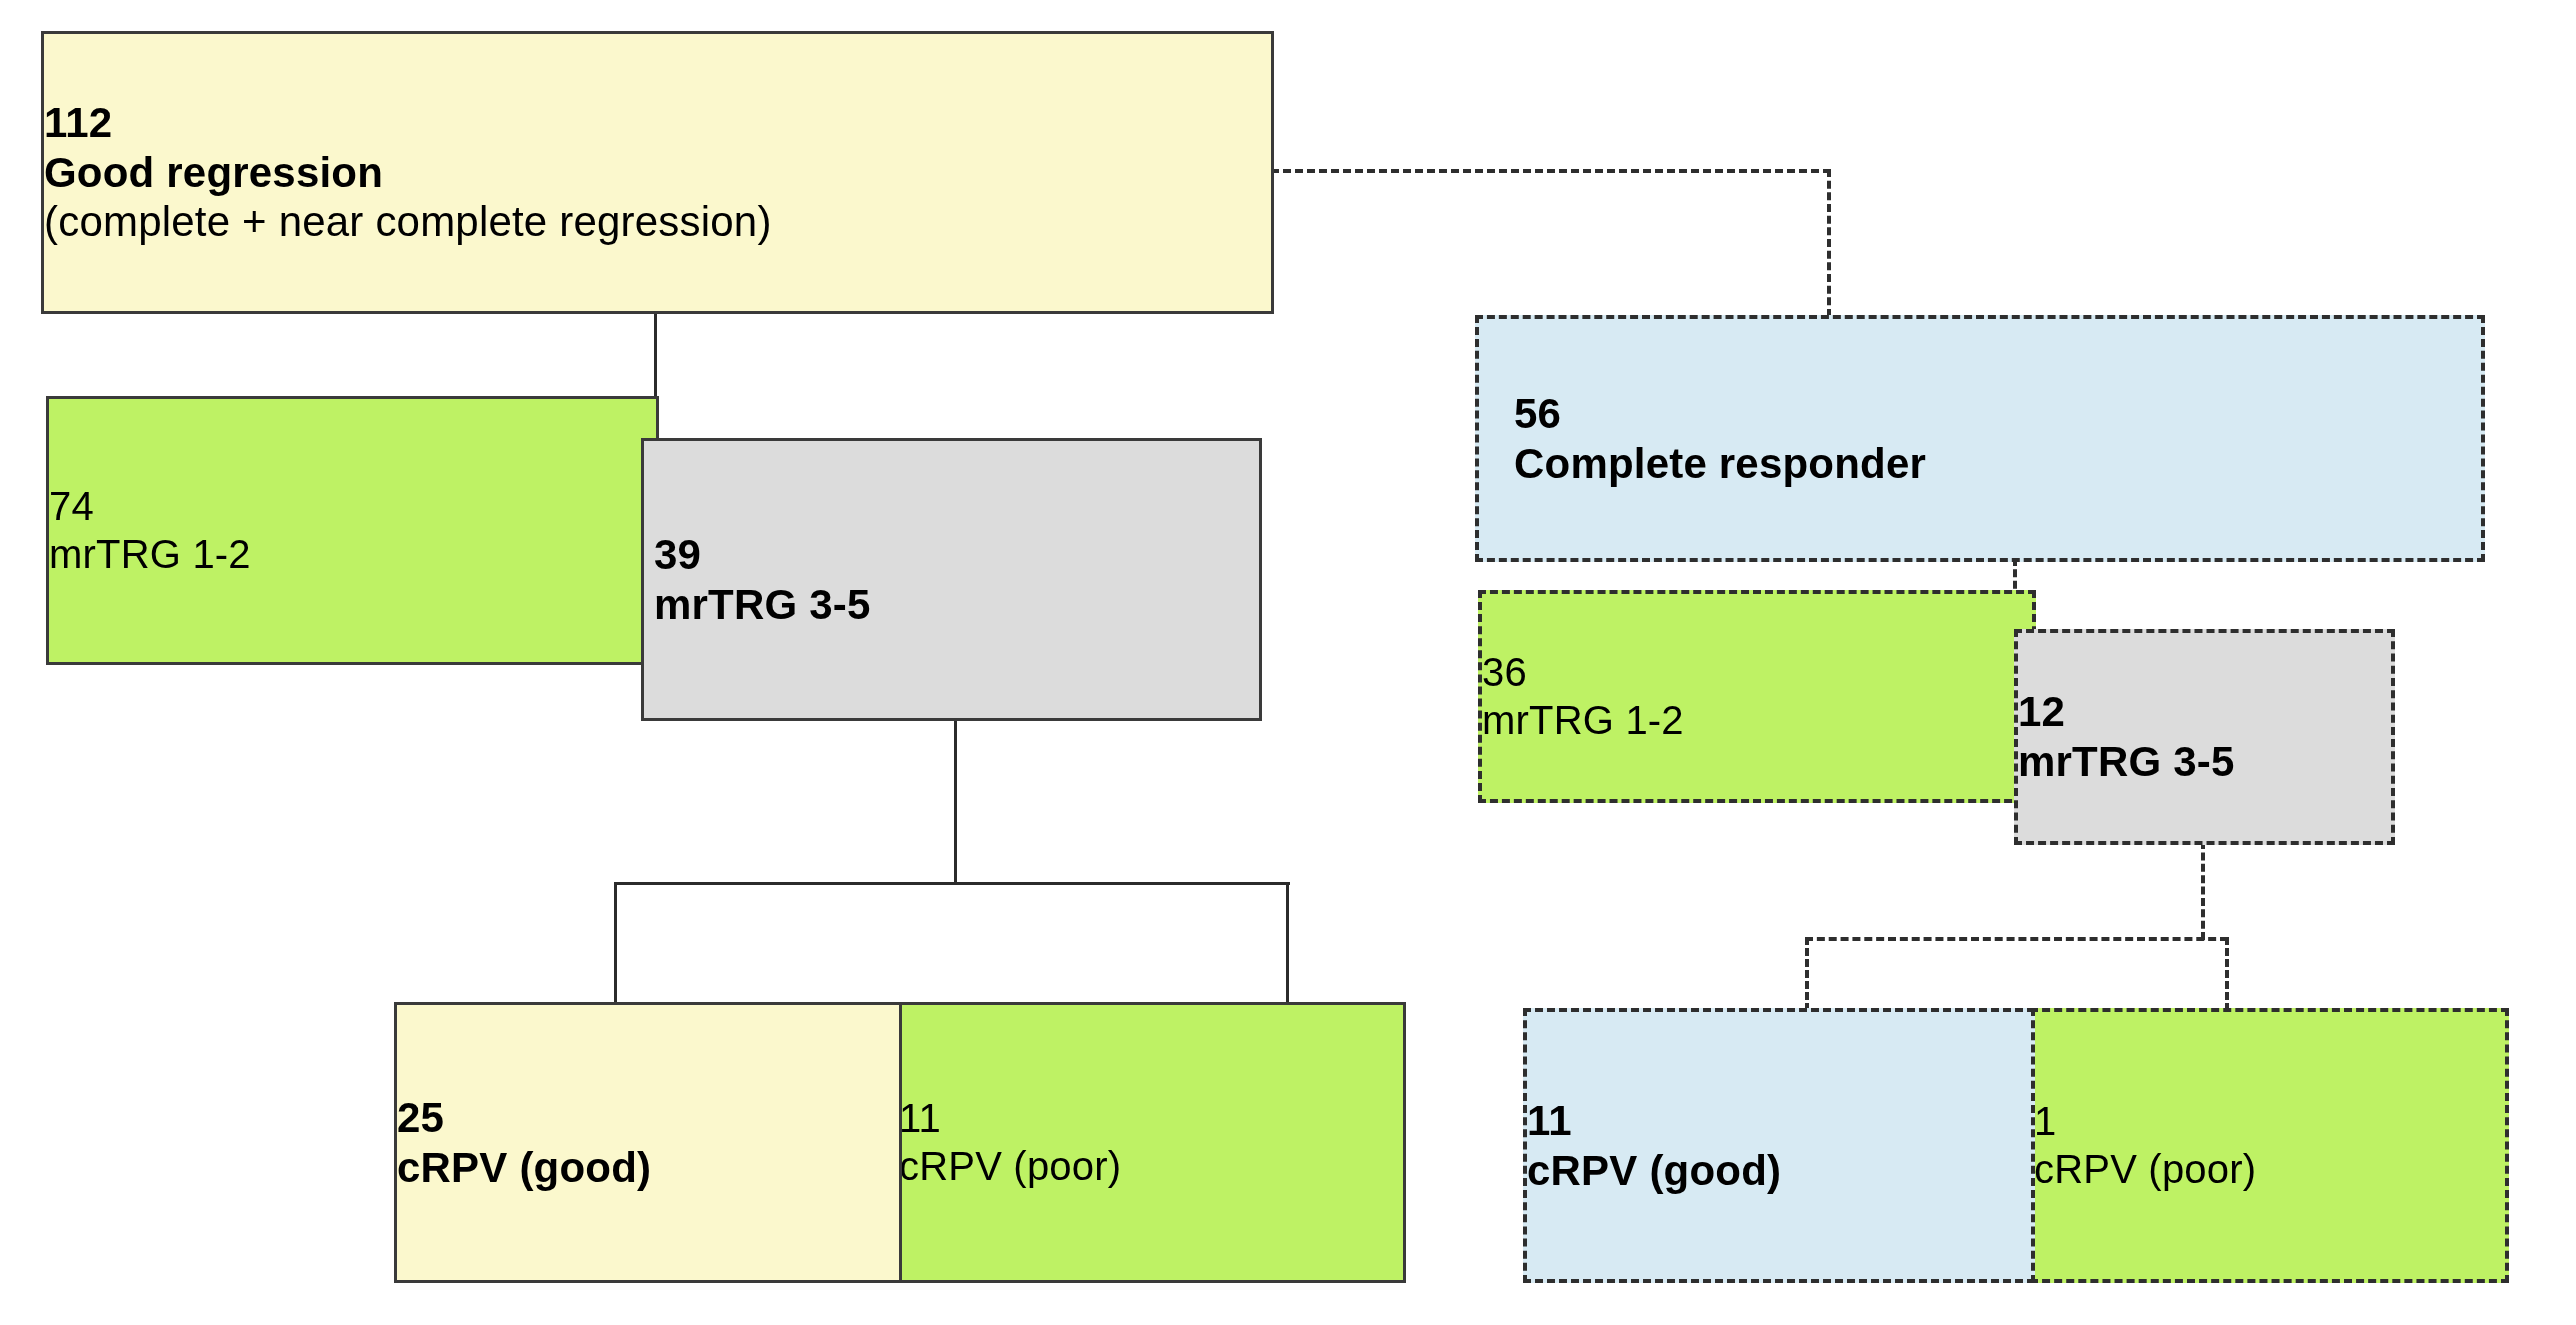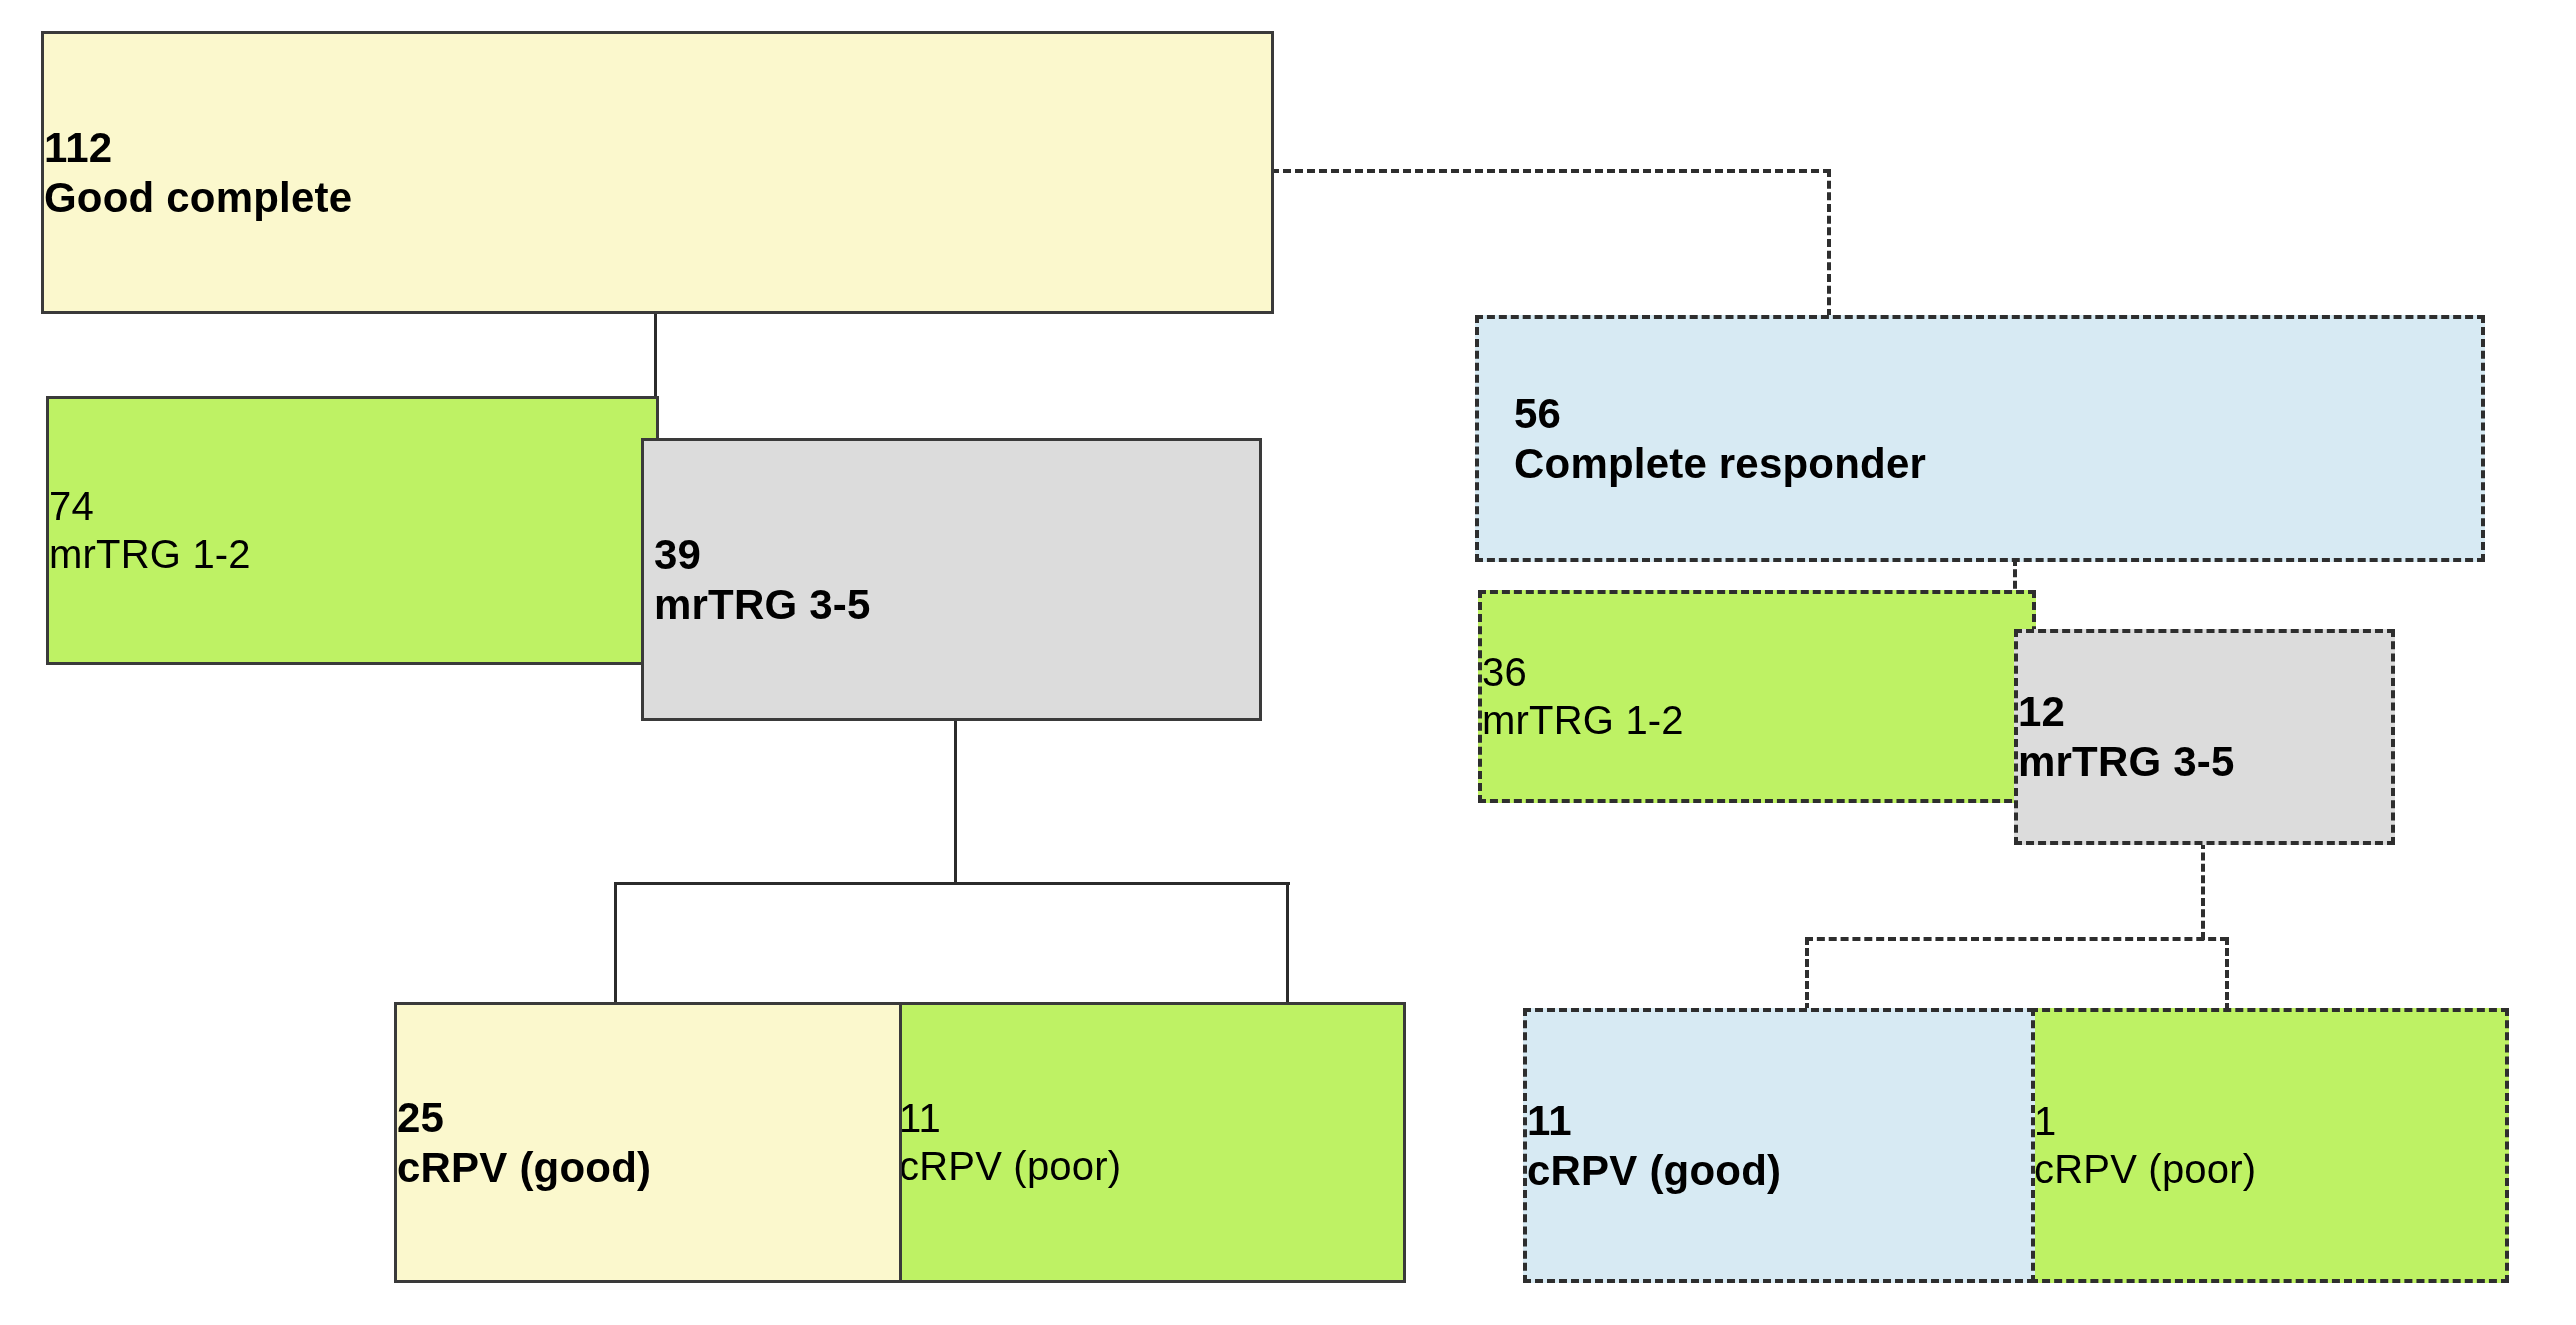--- a/index.html
+++ b/index.html
@@ -80,21 +80,22 @@
     <div class="ln-v dashed-line" style="left:2013px; top:558px; height:76px;"></div>
 
     <div class="ln-v dashed-line" style="left:2201px; top:841px; height:99px;"></div>
     <div class="ln-h dashed-line" style="left:1805px; top:937px; width:423px;"></div>
     <div class="ln-v dashed-line" style="left:1805px; top:937px; height:74px;"></div>
     <div class="ln-v dashed-line" style="left:2225px; top:937px; height:74px;"></div>
   </div>
 
   <div class="node solid fill-yellow layer-boxes" style="left:41px; top:31px; width:1233px; height:283px; font-size:42px;">
     <span class="ln bold">112</span>
-    <span class="ln bold">Good complete</span>
+    <span class="ln bold">Good regression</span>
+    <span class="ln reg">(complete + near complete regression)</span>
   </div>
 
   <div class="node dashed fill-blue layer-boxes" style="left:1475px; top:315px; width:1010px; height:247px; font-size:42px;padding-left:35px;">
     <span class="ln bold">56</span>
     <span class="ln bold">Complete responder</span>
   </div>
 
   <div class="node solid fill-white layer-boxes" style="left:46px; top:396px; width:613px; height:269px; font-size:40px;">
     <span class="ln reg">74</span>
     <span class="ln reg">mrTRG 1-2</span>

